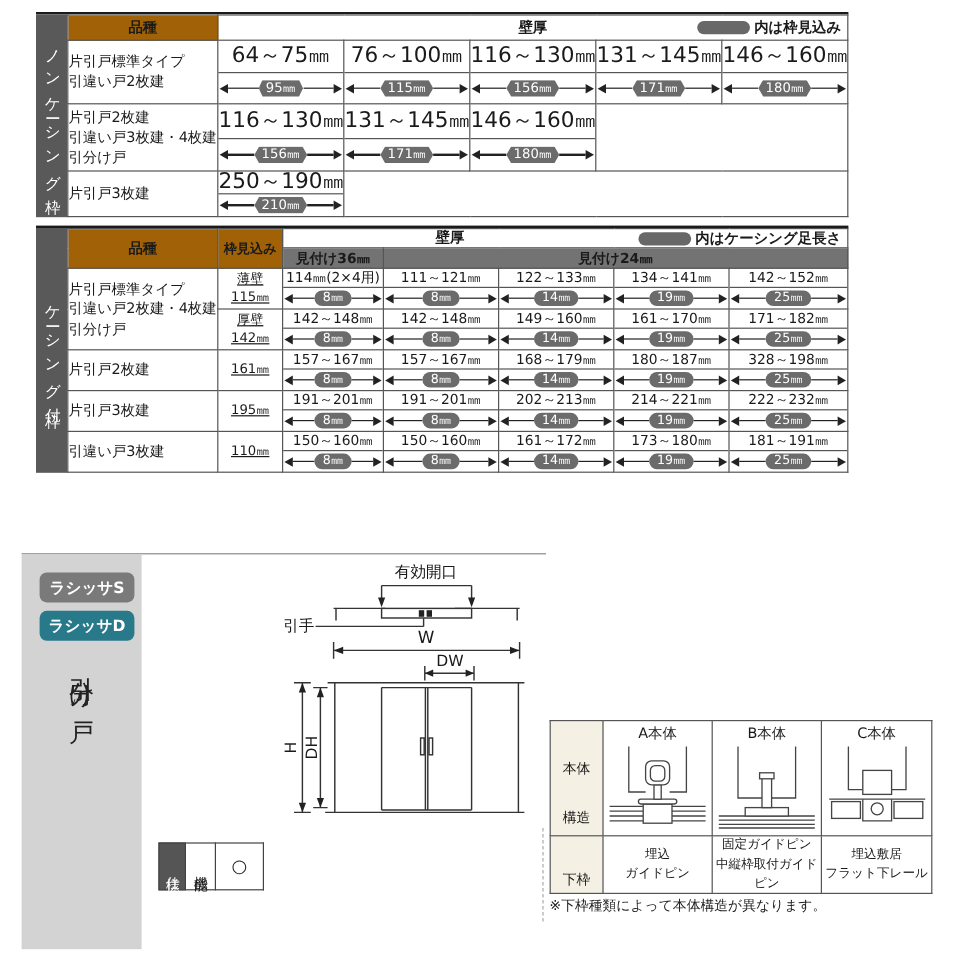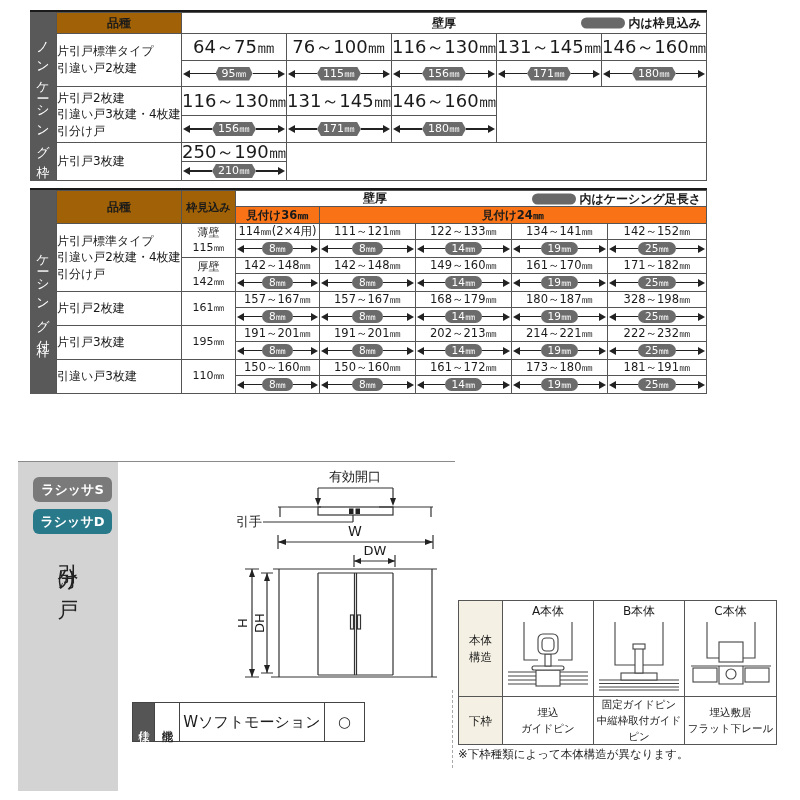--- a/index.html
+++ b/index.html
@@ -4,31 +4,31 @@
 <style>
   html,body{margin:0;padding:0;}
   body{width:800px;height:800px;position:relative;background:#fff;color:#1a1a1a;
        font-family:"DejaVu Sans","Liberation Sans",sans-serif;overflow:hidden;}
   .tbl-wrap{position:absolute;display:flex;border-top:2px solid #1a1a1a;}
   .vbar{width:26px;background:#595959;color:#fff;display:flex;align-items:center;justify-content:center;}
   .vbar .vt{writing-mode:vertical-rl;font-size:13px;letter-spacing:5px;line-height:1;}
   table.spec{border-collapse:collapse;table-layout:fixed;background:#fff;}
   table.spec td{border:1px solid #555;padding:0;vertical-align:middle;}
   .hdr{background:#a16207;font-weight:bold;font-size:12px;text-align:center;}
-  .hdr-sub{background:#f97316;font-weight:bold;font-size:11.5px;text-align:center;}
+  .hdr-sub{background:#737373;font-weight:bold;font-size:11.5px;text-align:center;}
   .whflex{position:relative;display:flex;align-items:center;justify-content:center;height:100%;}
   .wtitle{font-weight:bold;font-size:12px;}
   .wh2 .wtitle{position:absolute;left:27%;}
   .legend{position:absolute;right:5px;top:50%;transform:translateY(-50%);display:flex;align-items:center;gap:3px;}
   .legend .lpill{width:44px;height:11px;border-radius:6px;background:#686868;}
   .legend .ltext{font-size:12px;font-weight:bold;white-space:nowrap;}
   .kind-cell{text-align:left;padding:1px 5px;font-size:12px;}
   .kind-cell div{line-height:1.38;}
   .depth-cell{font-size:11px;text-align:center;}
-  .depth-cell div{line-height:1.3;}
+  .depth-cell div{line-height:1.3;text-decoration:underline;}
   td.valcell{vertical-align:top;}
   .range{font-size:18px;text-align:center;border-bottom:1px solid #555;overflow:hidden;white-space:nowrap;}
   .v2 .range{font-size:11.5px;}
   .dim{display:flex;align-items:center;padding:0 1px;}
   .ln{flex:1;height:1.5px;background:#222;}
   .ah{width:0;height:0;display:block;border-top:4px solid transparent;border-bottom:4px solid transparent;}
   .ah.l{border-right:7px solid #222;}
   .ah.r{border-left:7px solid #222;}
   .pill{background:#6b6b6b;color:#fff;font-size:11px;line-height:14px;padding:0 6px;white-space:nowrap;
         clip-path:polygon(9% 0,91% 0,100% 50%,91% 100%,9% 100%,0 50%);}
@@ -44,21 +44,21 @@
             font-size:21px;letter-spacing:4px;color:#222;}
   .diagram{position:absolute;left:225px;top:465px;}
   .spec-strip{position:absolute;left:132px;top:702px;display:flex;height:40px;}
   .sc{border:1px solid #444;border-left:none;display:flex;align-items:center;justify-content:center;box-sizing:border-box;background:#fff;}
   .sc.first{border-left:1px solid #444;background:#555;color:#fff;}
   .sc .v{writing-mode:vertical-rl;font-size:11.5px;letter-spacing:1px;}
   .dash{position:absolute;left:452px;top:690px;height:78px;width:0;border-left:1px dashed #aaa;}
   table.struct{position:absolute;left:458px;top:600px;border-collapse:collapse;table-layout:fixed;background:#fff;}
   table.struct td{border:1px solid #555;padding:0;vertical-align:top;}
   .slabel{background:#f4f0e3;vertical-align:middle !important;text-align:center;font-size:11.5px;}
-  .slabel div{line-height:1.4;}
+  .slabel div{line-height:1.4;margin-top:24px;}
   .struct-title{font-size:12px;text-align:center;margin-top:2px;}
   .struct-svg{display:block;margin:0 auto;}
   .shimo{font-size:10.5px;text-align:center;vertical-align:middle !important;}
   .shimo div{line-height:1.5;}
   .footnote{position:absolute;left:458px;top:747px;font-size:11.5px;color:#222;}
   svg text{fill:#1a1a1a;}
 </style>
 </head>
 <body>
 
@@ -586,23 +586,20 @@
   <text x="35" y="162" font-size="13" text-anchor="middle" transform="rotate(-90 35 158)">DH</text>
 </svg>
 
 <div class="spec-strip">
   <div class="sc first" style="width:23px;">
     <span class="v">仕様</span>
   </div>
   <div class="sc" style="width:25px;">
     <span class="v">機能</span>
   </div>
-  <div class="sc" style="width:145px;font-size:15px;">
-    <span>Wソフトモーション</span>
-  </div>
   <div class="sc" style="width:40px;font-size:15px;">
     <span>○</span>
   </div>
 </div>
 
 <div class="dash"></div>
 
 <table class="struct">
   <colgroup>
       <col style="width:44px">

